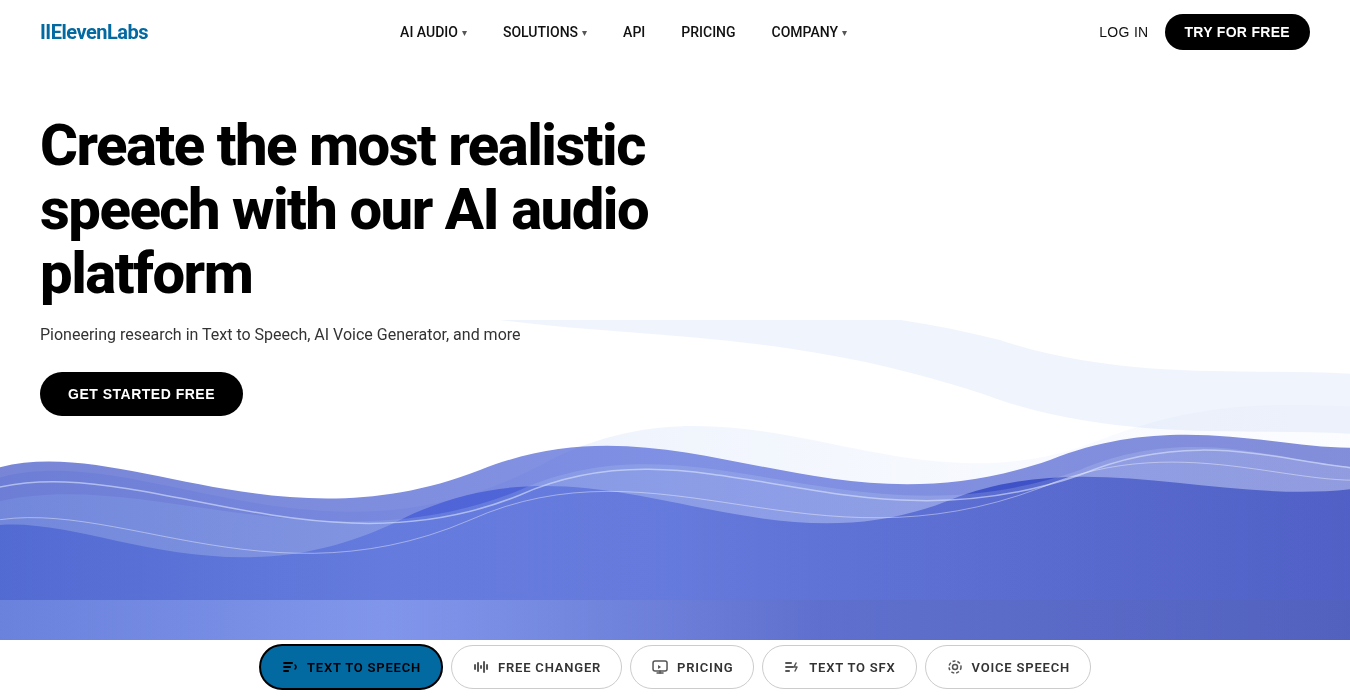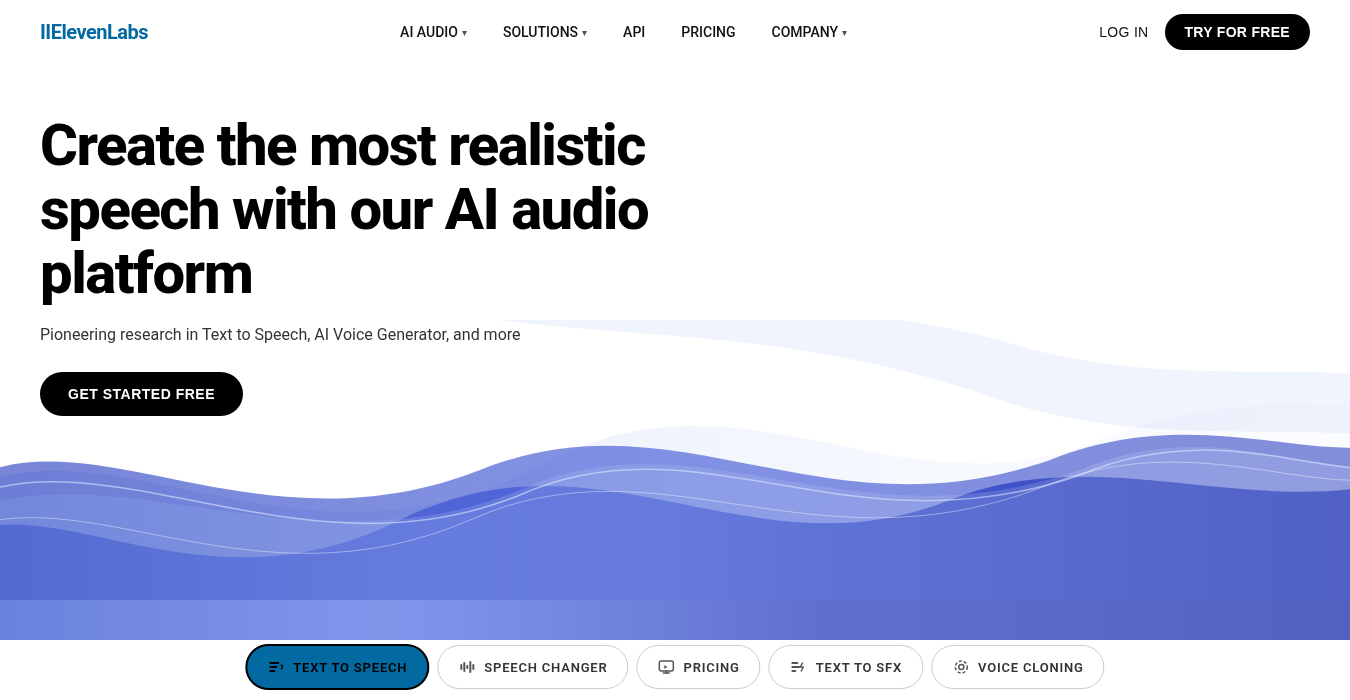--- a/index.html
+++ b/index.html
@@ -278,21 +278,21 @@
   <div class="tab-pill inactive">
     <span class="tab-icon">
       <svg width="18" height="18" viewBox="0 0 18 18" fill="none" xmlns="http://www.w3.org/2000/svg">
         <rect x="2" y="6" width="2" height="6" rx="1" fill="#555"></rect>
         <rect x="5" y="4" width="2" height="10" rx="1" fill="#555"></rect>
         <rect x="8" y="7" width="2" height="4" rx="1" fill="#555"></rect>
         <rect x="11" y="3" width="2" height="12" rx="1" fill="#555"></rect>
         <rect x="14" y="6" width="2" height="6" rx="1" fill="#555"></rect>
       </svg>
     </span>
-    <span>SPEECH CHANGER</span>
+    <span>FREE CHANGER</span>
   </div>
 
   <div class="tab-pill inactive">
     <span class="tab-icon">
       <svg width="18" height="18" viewBox="0 0 18 18" fill="none" xmlns="http://www.w3.org/2000/svg">
         <rect x="2" y="3" width="14" height="10" rx="2" stroke="#555" stroke-width="1.5" fill="none"></rect>
         <path d="M6 15 h6" stroke="#555" stroke-width="1.5" stroke-linecap="round"></path>
         <path d="M9 13 v2" stroke="#555" stroke-width="1.5" stroke-linecap="round"></path>
         <path d="M7 7 l3 2 -3 2 Z" fill="#555"></path>
       </svg>
@@ -312,16 +312,16 @@
     <span>TEXT TO SFX</span>
   </div>
 
   <div class="tab-pill inactive">
     <span class="tab-icon">
       <svg width="18" height="18" viewBox="0 0 18 18" fill="none" xmlns="http://www.w3.org/2000/svg">
         <circle cx="9" cy="9" r="6" stroke="#555" stroke-width="1.5" fill="none" stroke-dasharray="3 2"></circle>
         <circle cx="9" cy="9" r="2.5" stroke="#555" stroke-width="1.5" fill="none"></circle>
       </svg>
     </span>
-    <span>VOICE CLONING</span>
+    <span>VOICE SPEECH</span>
   </div>
 
 </div>
 
 </body></html>

